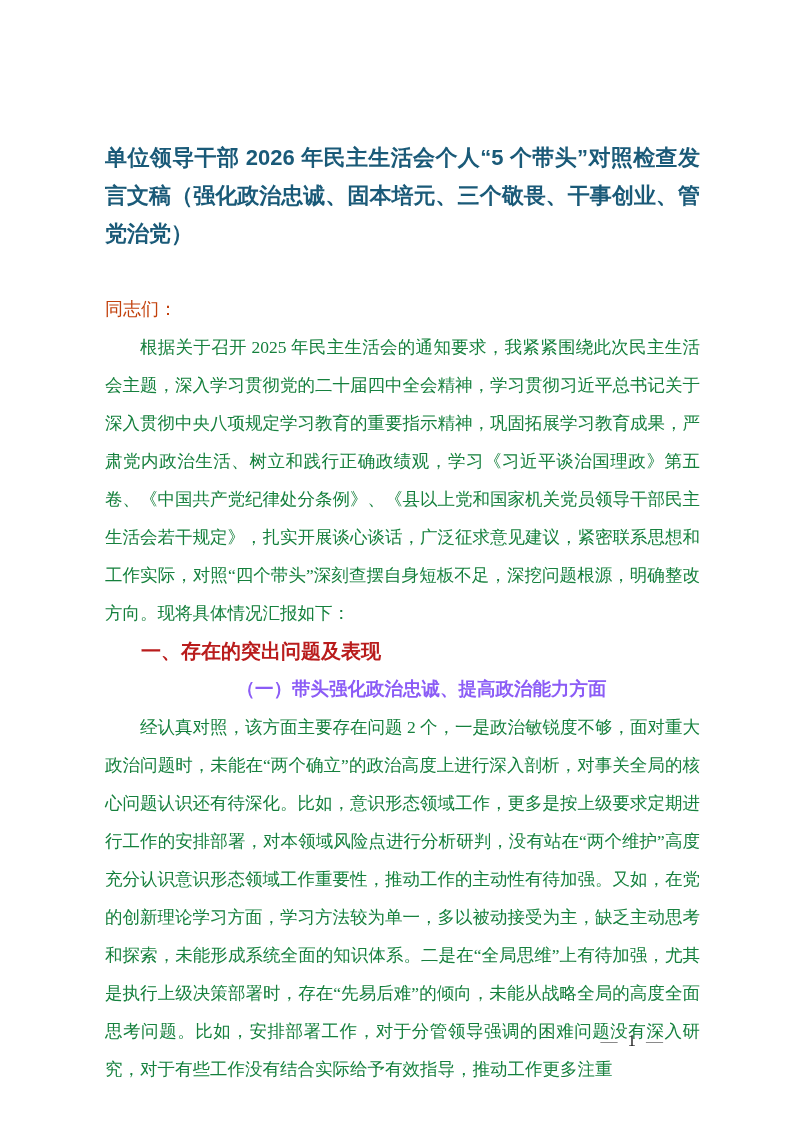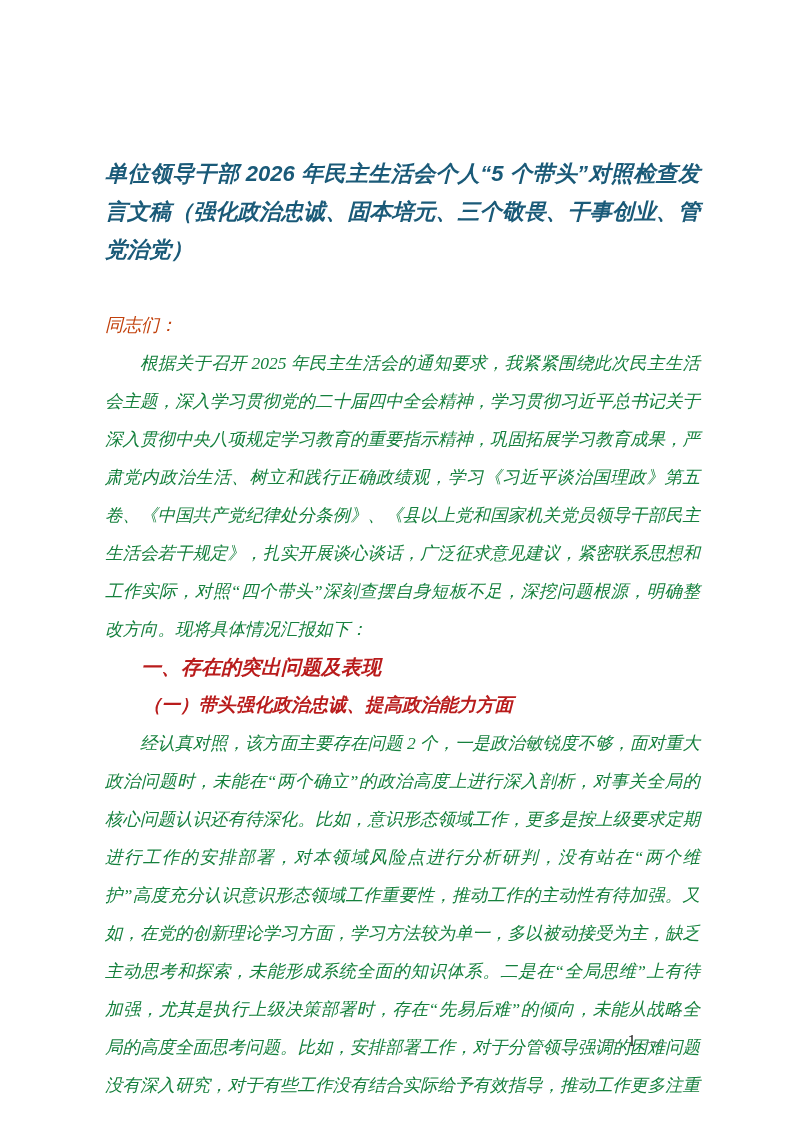--- a/index.html
+++ b/index.html
@@ -11,23 +11,22 @@
     position: relative;
     width: 793px;
     height: 1122px;
     background: #ffffff;
     overflow: hidden;
     font-family: "Liberation Serif", serif;
   }
   .content {
     position: absolute;
     left: 105px;
-    top: 16px;
+    top: 0;
     width: 595px;
-    font-style: italic;
   }
   .doc-title {
     margin: 139px 0 0 0;
     font-family: "Liberation Sans", sans-serif;
     font-weight: bold;
     font-size: 22px;
     line-height: 38px;
     color: #1A5A78;
     text-align: justify;
     text-justify: inter-character;
@@ -55,22 +54,23 @@
     line-height: 38px;
     color: #b91c1c;
     text-indent: 36px;
   }
   .subsection-heading {
     margin: 0;
     font-family: "Liberation Serif", serif;
     font-weight: bold;
     font-size: 18.5px;
     line-height: 38px;
-    color: #b91c1c;
+    color: #8b5cf6;
     text-indent: 38px;
+    text-align: center;
   }
   .page-footer {
     position: absolute;
     top: 1028px;
     right: 125px;
     font-size: 17px;
     line-height: 26px;
     color: #222222;
     white-space: nowrap;
   }

